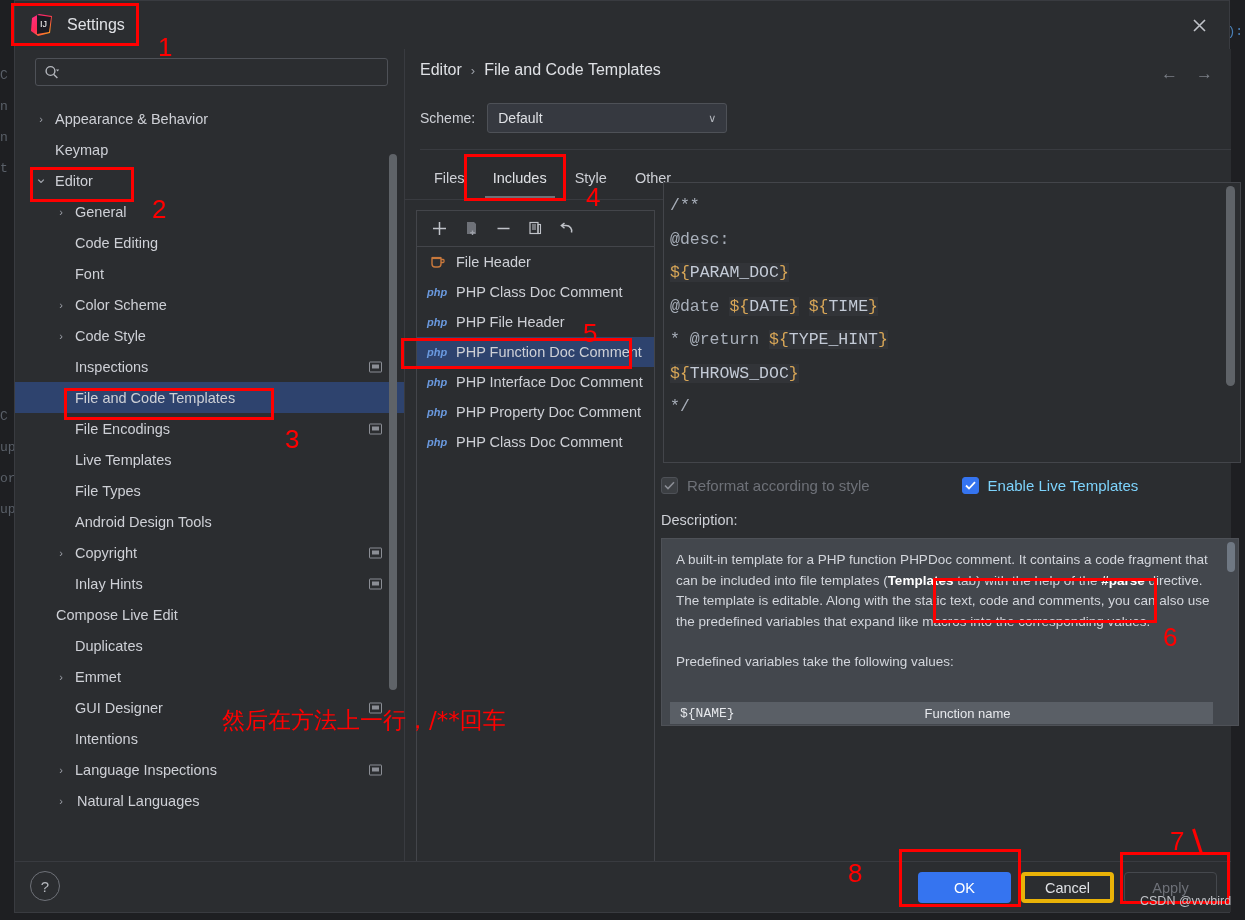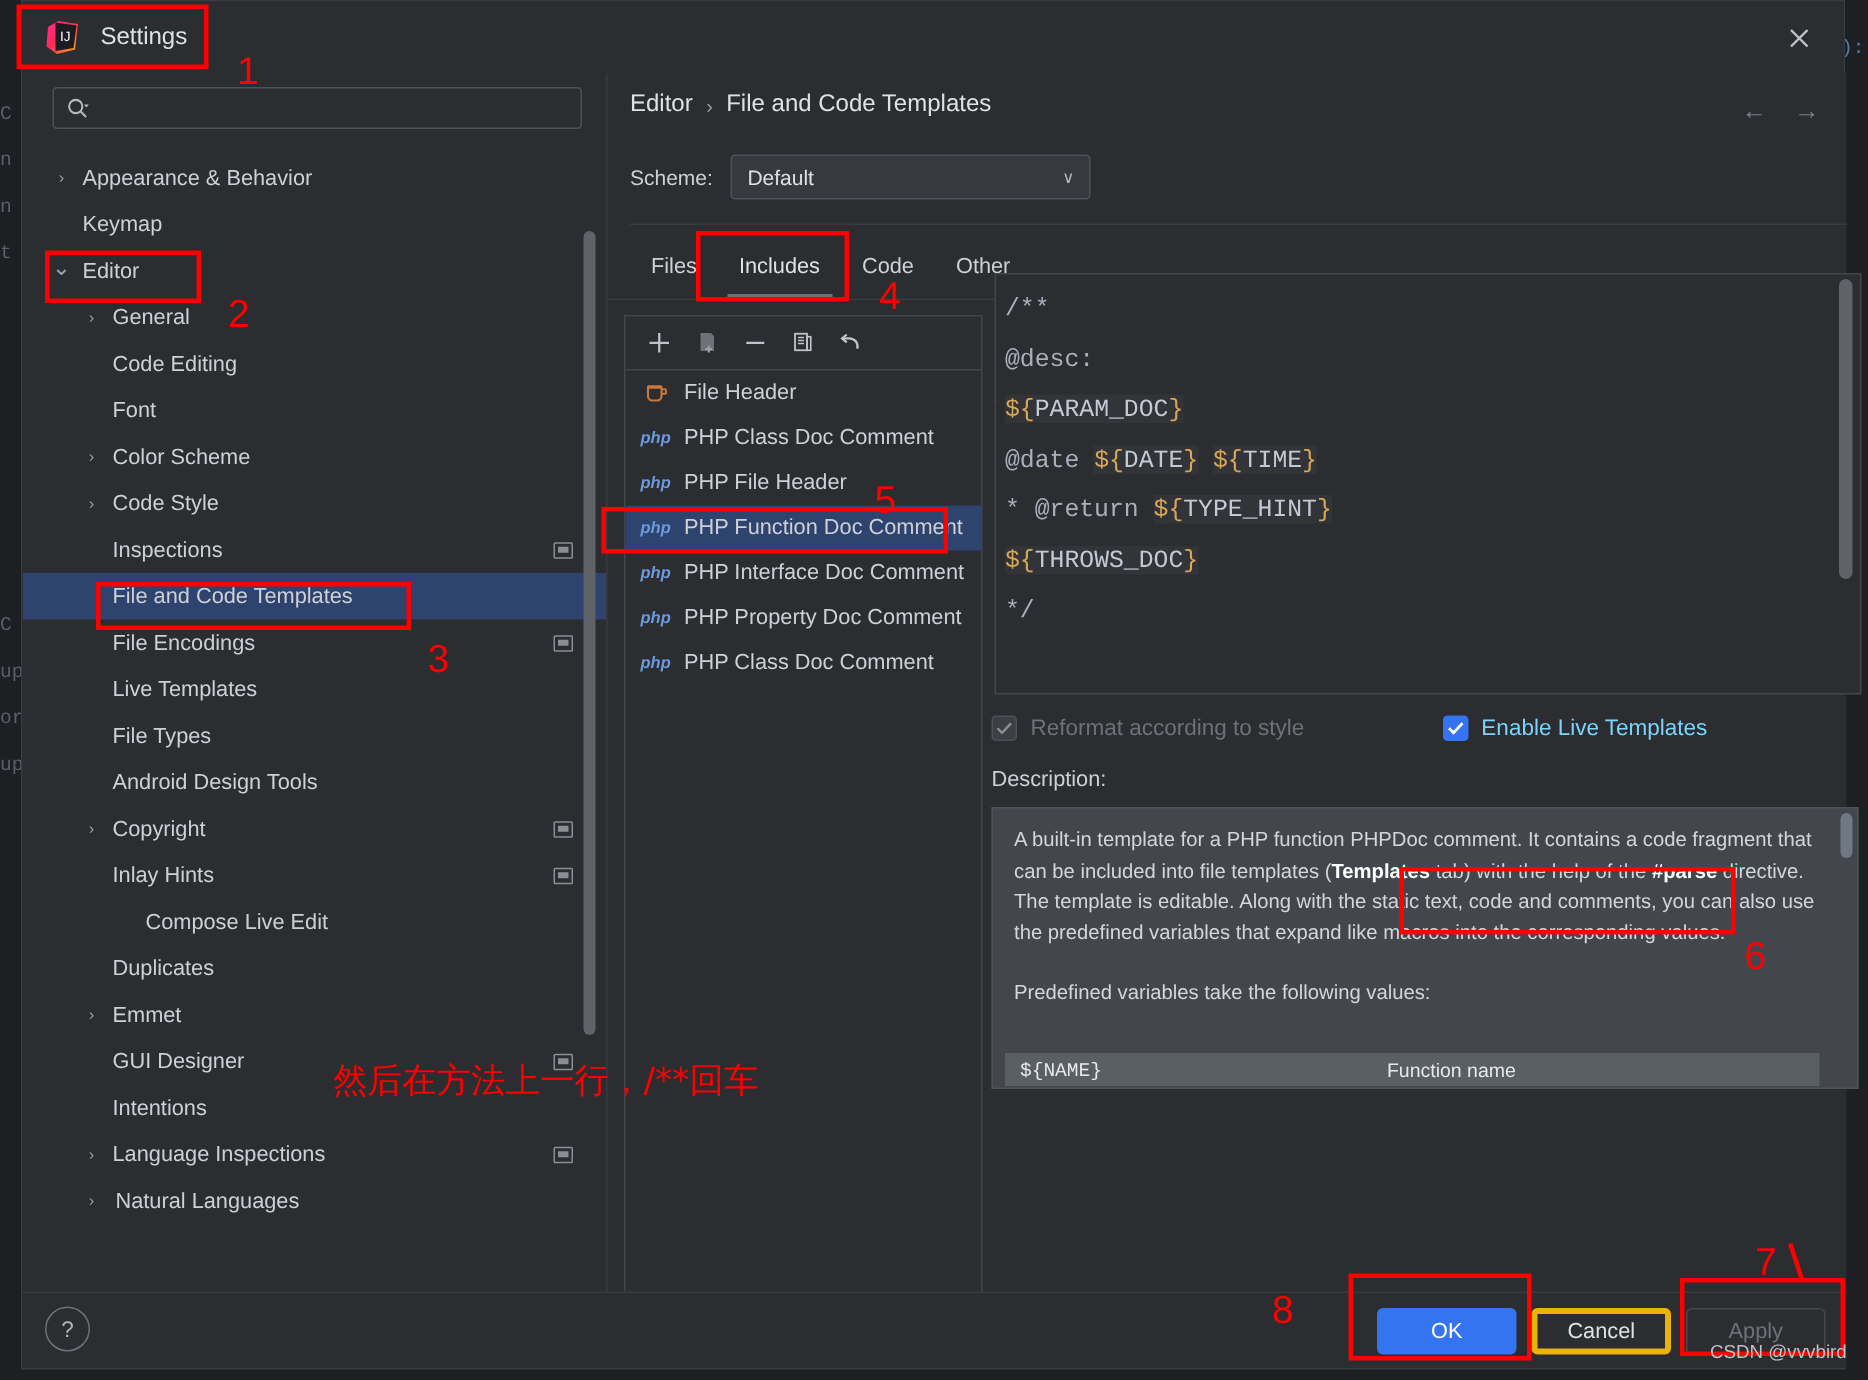--- a/index.html
+++ b/index.html
@@ -406,21 +406,21 @@
             <div class="tree-item" style="padding-left: 38px;">
               <span class="tree-arrow">›</span>
               <span class="tree-label" style="margin-left: 6px;">Copyright</span>
               <span class="tree-badge"></span>
             </div>
             <div class="tree-item" style="padding-left: 38px;">
               <span class="tree-arrow"></span>
               <span class="tree-label" style="margin-left: 6px;">Inlay Hints</span>
               <span class="tree-badge"></span>
             </div>
-            <div class="tree-item" style="padding-left: 38px; margin-left: 22px;">
+            <div class="tree-item" style="padding-left: 19px;">
               <span class="tree-arrow"></span>
               <span class="tree-label" style="margin-left: 6px;">Compose Live Edit</span>
             </div>
             <div class="tree-item" style="padding-left: 38px;">
               <span class="tree-arrow"></span>
               <span class="tree-label" style="margin-left: 6px;">Duplicates</span>
             </div>
             <div class="tree-item" style="padding-left: 38px;">
               <span class="tree-arrow">›</span>
               <span class="tree-label" style="margin-left: 6px;">Emmet</span>
@@ -464,21 +464,21 @@
           <div class="scheme-select">
             <span>Default</span>
             <span class="chev">∨</span>
           </div>
         </div>
         <div class="hr-line"></div>
 
         <div class="tabs" id="tabs-container">
             <div class="tab">Files</div>
             <div class="tab active">Includes</div>
-            <div class="tab">Code</div>
+            <div class="tab">Style</div>
             <div class="tab">Other</div>
           </div>
         <div class="tabs-line"></div>
 
         <div class="tpl-panel">
           <div class="tpl-toolbar">
             <div class="tb-btn">
               <svg width="17" height="17" viewBox="0 0 17 17">
                   <path d="M8.5 2 V15 M2 8.5 H15" stroke="#c0c3c9" stroke-width="1.5"></path>
                 </svg>

